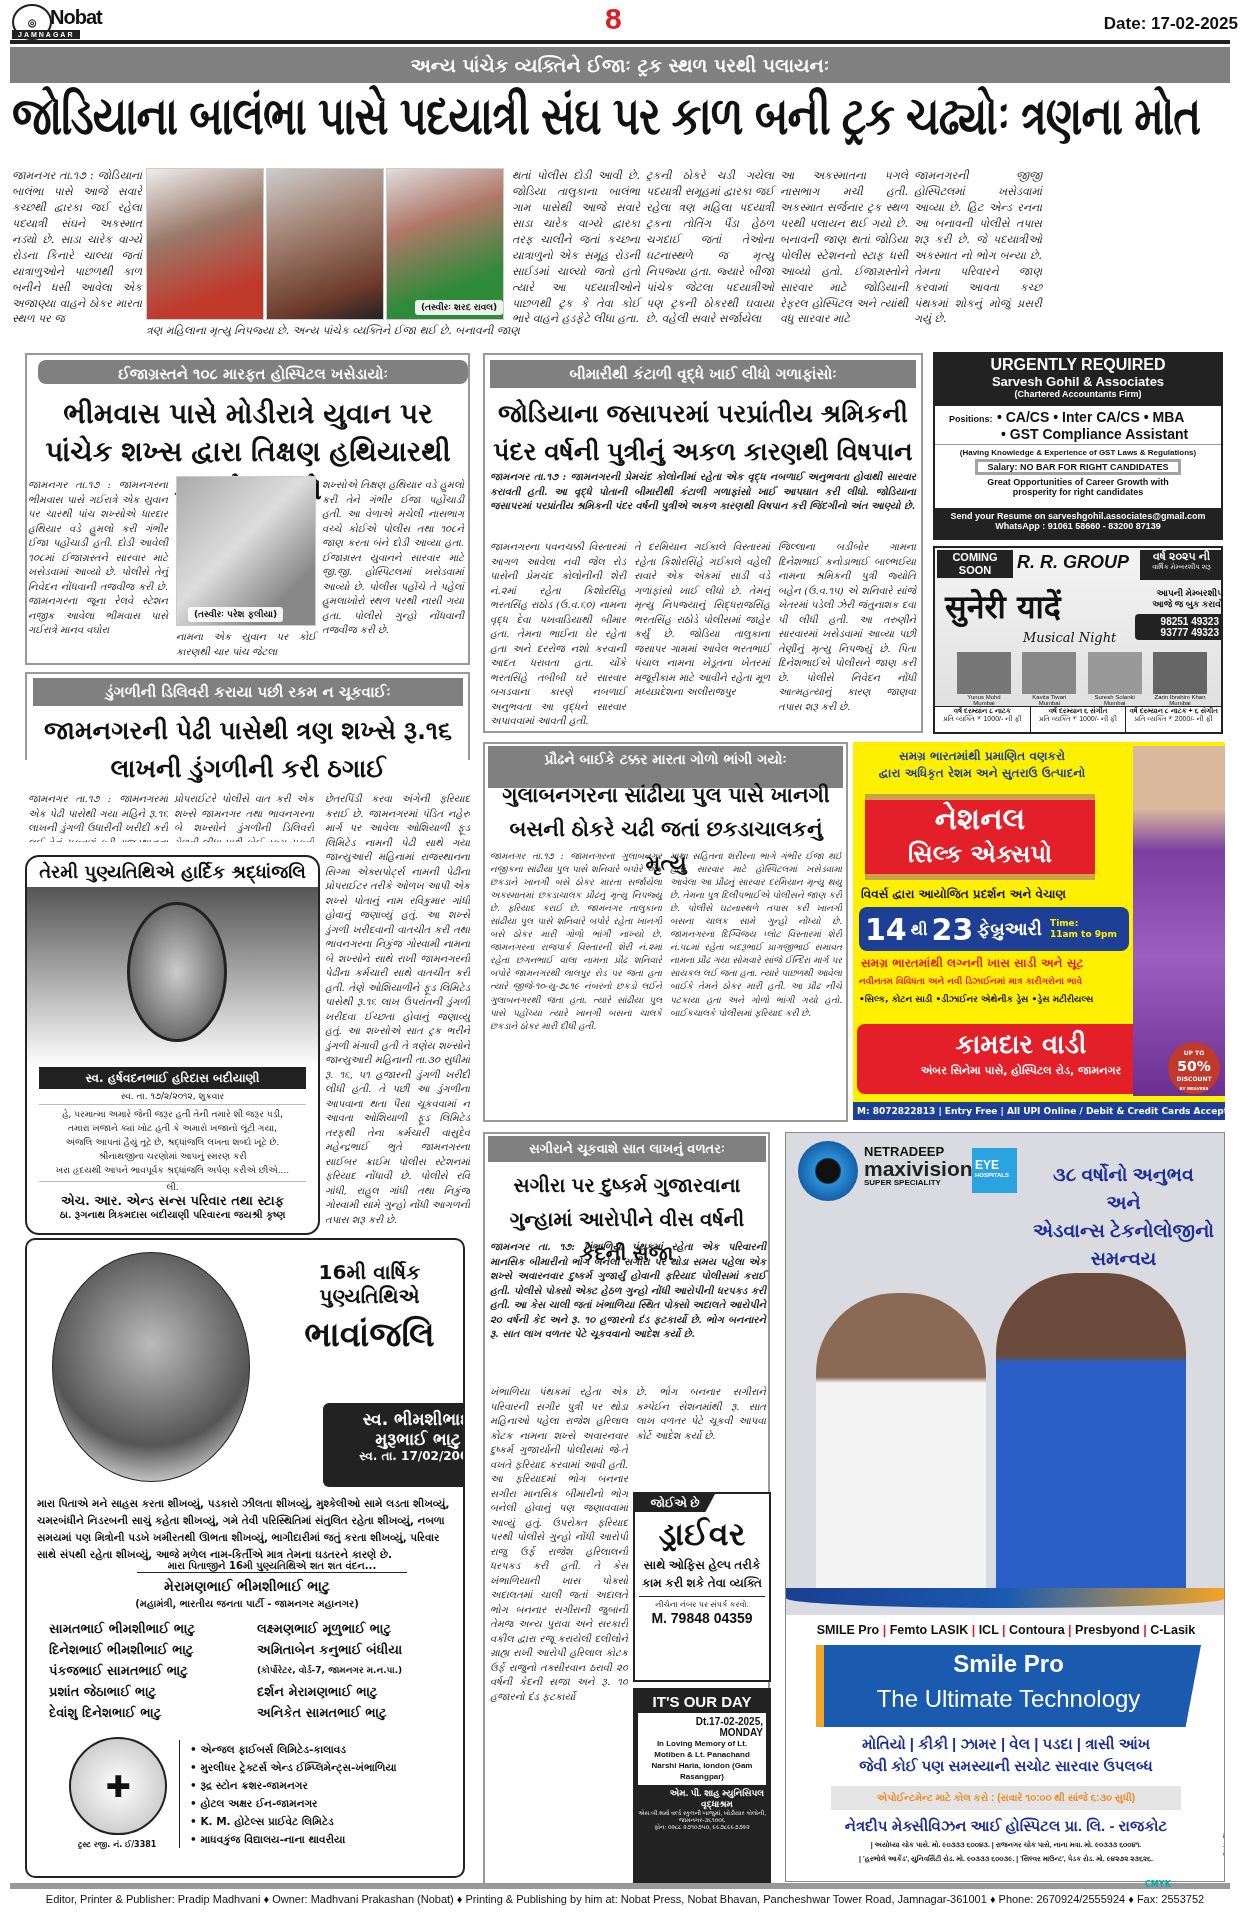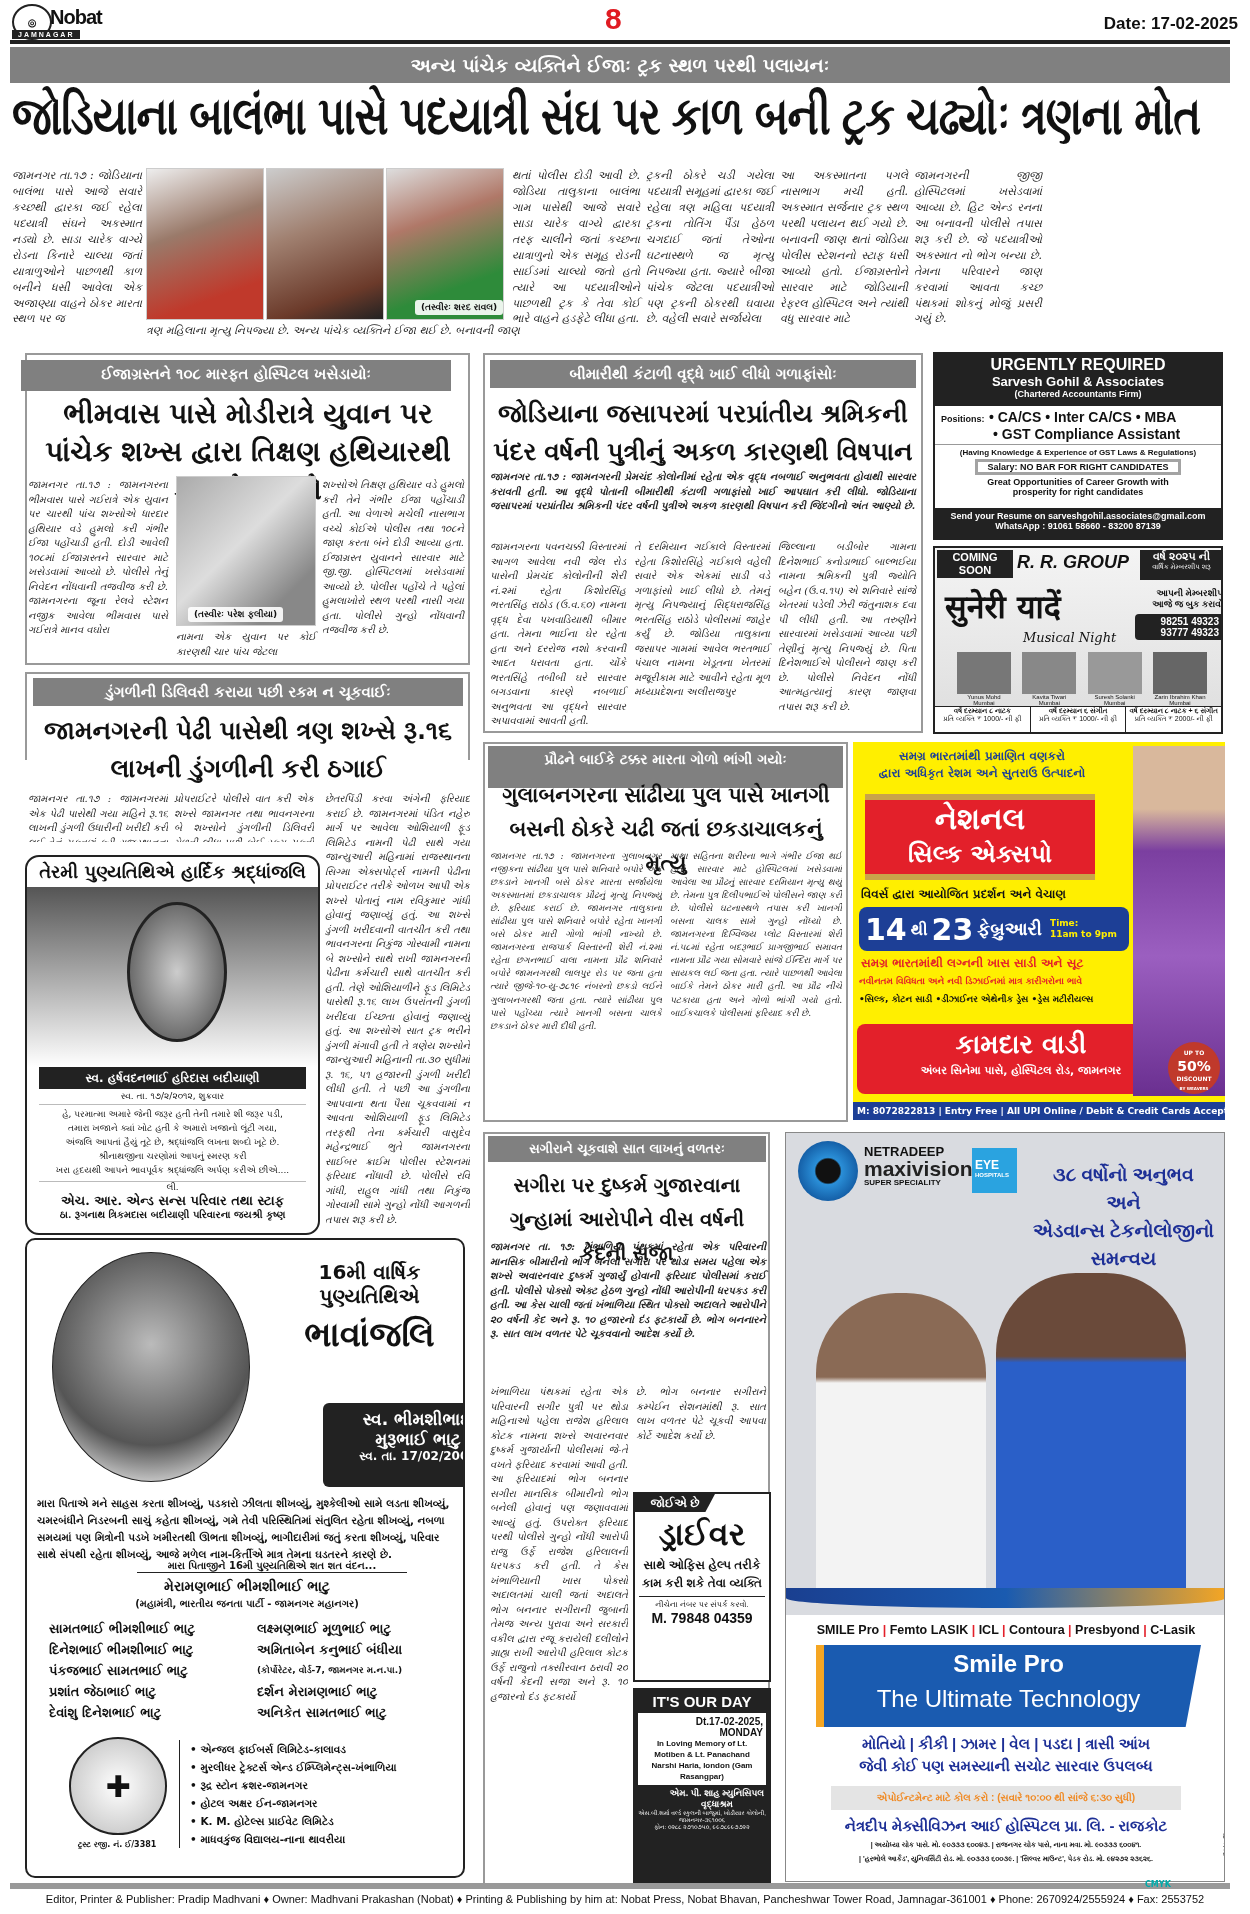--- a/index.html
+++ b/index.html
@@ -42,21 +42,21 @@
 <div class="abs photo" style="left:266px;top:168px;width:118px;height:152px;background:linear-gradient(160deg,#ccc,#a08070 40%,#6b3a2a 80%,#222);"></div>
 <div class="abs photo" style="left:386px;top:168px;width:118px;height:152px;background:linear-gradient(160deg,#ddd,#b07868 35%,#2e8b3a 75%);"></div>
 <div class="abs caption-tag" style="left:415px;top:300px;font-size:9px;">(તસ્વીરઃ શરદ રાવલ)</div>
 <div class="abs body-text" style="left:146px;top:323px;width:360px;white-space:nowrap;font-size:11px;">ત્રણ મહિલાના મૃત્યુ નિપજ્યા છે. અન્ય પાંચેક વ્યક્તિને ઈજા થઈ છે. બનાવની જાણ</div>
 <div class="abs body-text" style="left:512px;top:168px;width:128px;">થતાં પોલીસ દોડી આવી છે. જોડિયા તાલુકાના બાલંભા ગામ પાસેથી આજે સવારે સાડા ચારેક વાગ્યે દ્વારકા તરફ ચાલીને જતાં કચ્છના યાત્રાળુનો એક સમૂહ રોડની સાઈડમાં ચાલ્યો જતો હતો ત્યારે આ પદયાત્રીઓને પાછળથી ટ્રક કે તેવા કોઈ ભારે વાહને હડફેટે લીધા હતા.</div>
 <div class="abs body-text" style="left:646px;top:168px;width:128px;">ટ્રકની ઠોકરે ચડી ગયેલા પદયાત્રી સમૂહમાં દ્વારકા જઈ રહેલા ત્રણ મહિલા પદયાત્રી ટ્રકના તોતિંગ પૈંડા હેઠળ ચગદાઈ જતાં તેઓના ઘટનાસ્થળે જ મૃત્યુ નિપજ્યા હતા. જ્યારે બીજા પાંચેક જેટલા પદયાત્રીઓ પણ ટ્રકની ઠોકરથી ઘવાયા છે. વહેલી સવારે સર્જાયેલા</div>
 <div class="abs body-text" style="left:780px;top:168px;width:128px;">આ અકસ્માતના પગલે નાસભાગ મચી હતી. અકસ્માત સર્જનાર ટ્રક સ્થળ પરથી પલાયન થઈ ગયો છે. બનાવની જાણ થતાં જોડિયા પોલીસ સ્ટેશનનો સ્ટાફ ધસી આવ્યો હતો. ઈજાગ્રસ્તોને સારવાર માટે જોડિયાની રેફરલ હોસ્પિટલ અને ત્યાંથી વધુ સારવાર માટે</div>
 <div class="abs body-text" style="left:914px;top:168px;width:128px;">જામનગરની જીજી હોસ્પિટલમાં ખસેડવામાં આવ્યા છે. હિટ એન્ડ રનના આ બનાવની પોલીસે તપાસ શરૂ કરી છે. જે પદયાત્રીઓ અકસ્માત નો ભોગ બન્યા છે. તેમના પરિવારને જાણ કરવામાં આવતા કચ્છ પંથકમાં શોકનું મોજું પ્રસરી ગયું છે.</div>
 
 <div class="abs box" style="left:25px;top:353px;width:445px;height:312px;"></div>
-<div class="abs kicker-bar" style="left:21px;top:360px;width:430px;height:31px;font-size:15px;line-height:28px;">ઈજાગ્રસ્તને ૧૦૮ મારફત હોસ્પિટલ ખસેડાયોઃ</div>
+<div class="abs kicker-bar" style="left:38px;top:360px;width:430px;height:24px;font-size:15px;line-height:28px;border-radius:8px;">ઈજાગ્રસ્તને ૧૦૮ મારફત હોસ્પિટલ ખસેડાયોઃ</div>
 <div class="abs headline center" style="left:28px;top:395px;width:440px;font-size:28px;line-height:38px;">ભીમવાસ પાસે મોડીરાત્રે યુવાન પર પાંચેક શખ્સ દ્વારા તિક્ષણ હથિયારથી કરાયો હુમલો</div>
 <div class="abs body-text" style="left:28px;top:478px;width:140px;font-size:10px;">જામનગર તા.૧૭ : જામનગરના ભીમવાસ પાસે ગઈરાત્રે એક યુવાન પર ચારથી પાંચ શખ્સોએ ધારદાર હથિયાર વડે હુમલો કરી ગંભીર ઈજા પહોંચાડી હતી. દોડી આવેલી ૧૦૮માં ઈજાગ્રસ્તને સારવાર માટે ખસેડવામાં આવ્યો છે. પોલીસે તેનું નિવેદન નોંધવાની તજવીજ કરી છે. જામનગરના જૂના રેલવે સ્ટેશન નજીક આવેલા ભીમવાસ પાસે ગઈરાત્રે માનવ વઘોરા</div>
 <div class="abs photo" style="left:176px;top:476px;width:140px;height:150px;background:linear-gradient(135deg,#aaa,#ddd 45%,#888 80%);"></div>
 <div class="abs caption-tag" style="left:188px;top:607px;font-size:9px;">(તસ્વીરઃ પરેશ ફલીયા)</div>
 <div class="abs body-text" style="left:176px;top:630px;width:140px;font-size:10px;">નામના એક યુવાન પર કોઈ કારણથી ચાર પાંચ જેટલા</div>
 <div class="abs body-text" style="left:322px;top:478px;width:142px;font-size:10px;">શખ્સોએ તિક્ષણ હથિયાર વડે હુમલો કરી તેને ગંભીર ઈજા પહોંચાડી હતી. આ વેળાએ મચેલી નાસભાગ વચ્ચે કોઈએ પોલીસ તથા ૧૦૮ને જાણ કરતા બંને દોડી આવ્યા હતા. ઈજાગ્રસ્ત યુવાનને સારવાર માટે જી.જી. હોસ્પિટલમાં ખસેડવામાં આવ્યો છે. પોલીસ પહોંચે તે પહેલાં હુમલાખોરો સ્થળ પરથી નાસી ગયા હતા. પોલીસે ગુન્હો નોંધવાની તજવીજ કરી છે.</div>
 
 <div class="abs box" style="left:483px;top:353px;width:440px;height:380px;"></div>
 <div class="abs kicker-bar" style="left:490px;top:360px;width:426px;height:28px;font-size:15px;line-height:28px;">બીમારીથી કંટાળી વૃદ્ધે ખાઈ લીધો ગળાફાંસોઃ</div>
 <div class="abs headline center" style="left:486px;top:395px;width:434px;font-size:25px;line-height:38px;">જોડિયાના જસાપરમાં પરપ્રાંતીય શ્રમિકની પંદર વર્ષની પુત્રીનું અકળ કારણથી વિષપાન</div>
@@ -64,21 +64,21 @@
 <div class="abs body-text" style="left:490px;top:540px;width:136px;font-size:10px;">જામનગરના પવનચક્કી વિસ્તારમાં આગળ આવેલા નવી જેલ રોડ પાસેની પ્રેમચંદ કોલોનીની શેરી નં.૨માં રહેતા કિશોરસિંહ ભરતસિંહ રાઠોડ (ઉ.વ.૬૦) નામના વૃદ્ધ દેવા પખવાડિયાથી બીમાર હતા. તેમના ભાઈના ઘેર રહેતા હતા અને દરરોજ નશો કરવાની આદત ધરાવતા હતા. ચોંકે ભરતસિંહે તબીબી ઘરે સારવાર બગડવાના કારણે નબળાઈ અનુભવતા આ વૃદ્ધને સારવાર અપાવવામાં આવતી હતી.</div>
 <div class="abs body-text" style="left:634px;top:540px;width:136px;font-size:10px;">તે દરમિયાન ગઈકાલે વિસ્તારમાં રહેતા કિશોરસિંહે ગઈકાલે વહેલી સવારે એક એકમાં સાડી વડે ગળાફાંસો ખાઈ લીધો છે. તેમનું મૃત્યુ નિપજ્યાનું સિદ્ધરાજસિંહ ભરતસિંહ રાઠોડે પોલીસમાં જાહેર કર્યું છે. જોડિયા તાલુકાના જસાપર ગામમાં આવેલ ભરતભાઈ પંચાલ નામના ખેડૂતના ખેતરમાં મજૂરીકામ માટે આવીને રહેતા મૂળ મધ્યપ્રદેશના અલીરાજપુર</div>
 <div class="abs body-text" style="left:778px;top:540px;width:138px;font-size:10px;">જિલ્લાના બડીબોર ગામના દિનેશભાઈ કનોડાભાઈ બાલ્ભઈયા નામના શ્રમિકની પુત્રી જ્યોતિ બહેન (ઉ.વ.૧૫) એ શનિવારે સાંજે ખેતરમાં પડેલી ઝેરી જંતુનાશક દવા પી લીધી હતી. આ તરુણીને સારવારમાં ખસેડવામાં આવ્યા પછી તેણીનું મૃત્યુ નિપજ્યું છે. પિતા દિનેશભાઈએ પોલીસને જાણ કરી છે. પોલીસે નિવેદન નોંધી આત્મહત્યાનું કારણ જાણવા તપાસ શરૂ કરી છે.</div>
 
 <div class="abs ad" style="left:933px;top:352px;width:290px;height:188px;border:2px solid #222;font-family:'Liberation Sans',sans-serif;">
   <div class="dark center" style="height:52px;padding-top:2px;">
     <div style="font-size:16px;font-weight:bold;">URGENTLY REQUIRED</div>
     <div style="font-size:13px;font-weight:bold;">Sarvesh Gohil &amp; Associates</div>
     <div style="font-size:9px;font-weight:bold;">(Chartered Accountants Firm)</div>
   </div>
-  <div style="padding:2px 6px;border-bottom:1px solid #999;">
+  <div style="padding:2px 14px;border-bottom:1px solid #999;">
     <span style="font-size:9px;font-weight:bold;">Positions:</span>
     <span style="font-size:14px;font-weight:bold;">• CA/CS • Inter CA/CS • MBA</span>
     <div style="font-size:14px;font-weight:bold;padding-left:52px;">• GST Compliance Assistant</div>
   </div>
   <div class="center" style="font-size:8px;font-weight:bold;margin-top:3px;">(Having Knowledge &amp; Experience of GST Laws &amp; Regulations)</div>
   <div class="center" style="font-size:9px;font-weight:bold;border:3px solid #a3a3a3;margin:2px 40px;">Salary: NO BAR FOR RIGHT CANDIDATES</div>
   <div class="center" style="font-size:9px;font-weight:bold;padding:0 30px;">Great Opportunities of Career Growth with prosperity for right candidates</div>
   <div class="dark center" style="position:absolute;bottom:0;left:0;right:0;height:30px;font-size:9px;font-weight:bold;padding-top:3px;">
     <div>Send your Resume on sarveshgohil.associates@gmail.com</div>
     <div>WhatsApp : 91061 58660 - 83200 87139</div>

